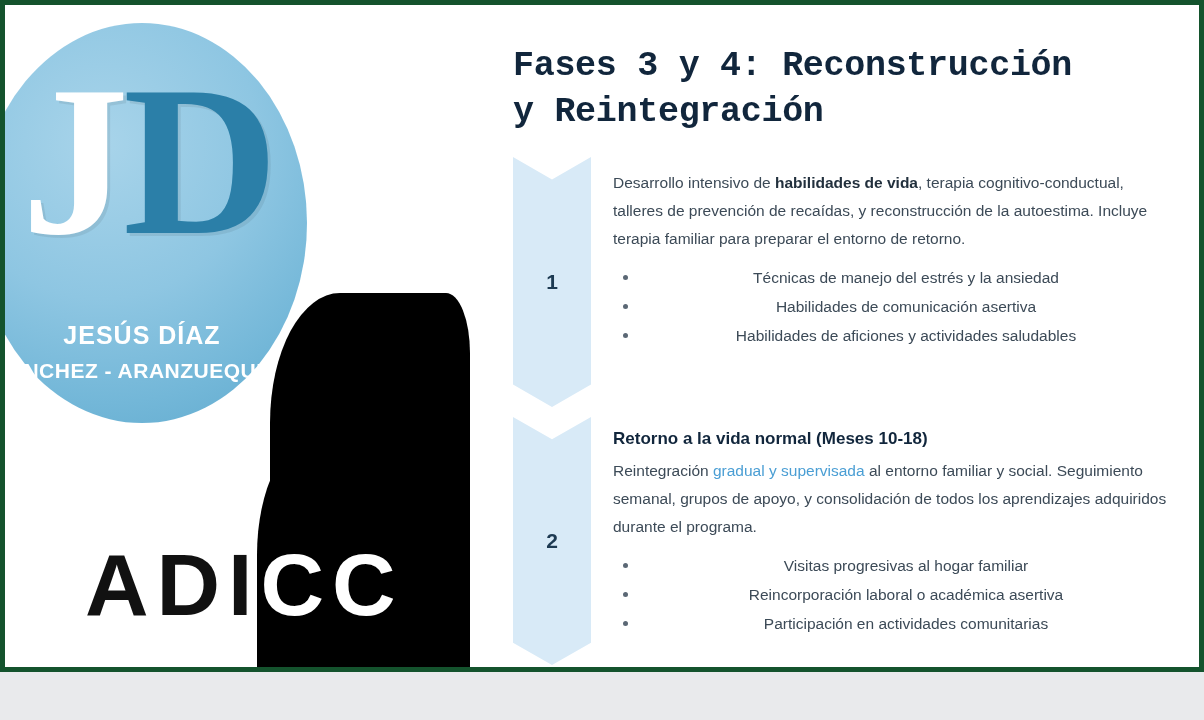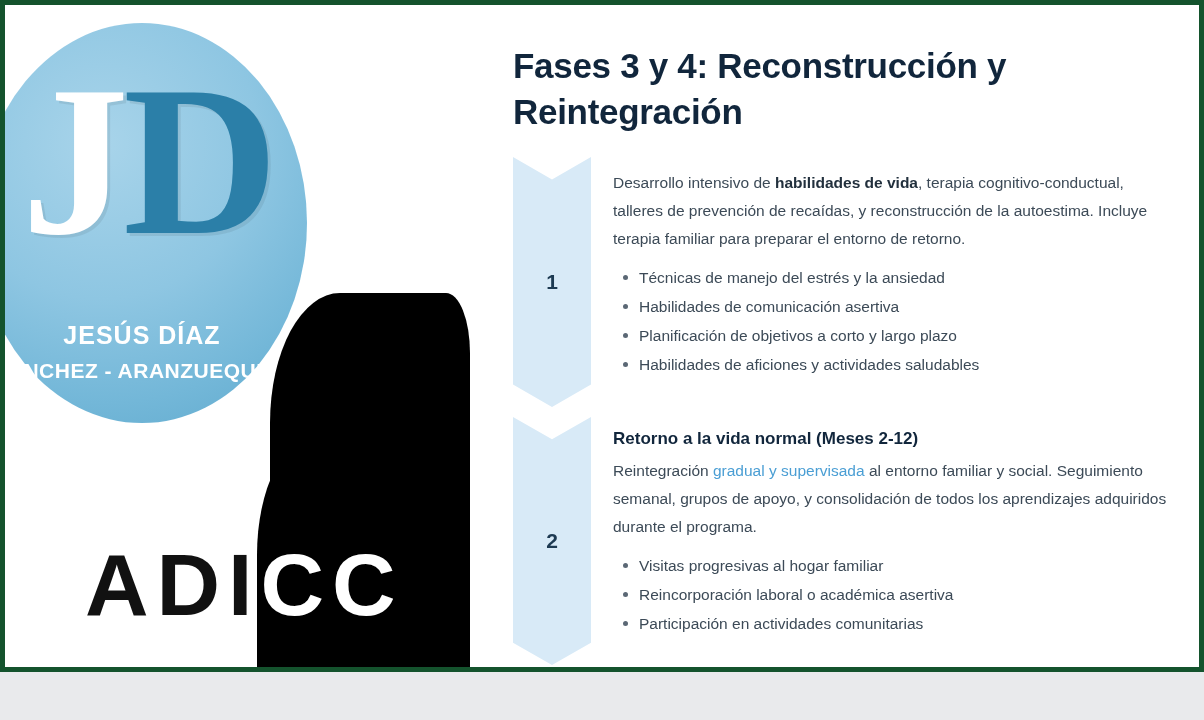--- a/index.html
+++ b/index.html
@@ -132,20 +132,21 @@
   }
   .slide-title {
     margin: 0;
     padding-top: 38px;
     font-size: 35px;
     line-height: 46px;
     font-weight: bold;
     color: #11263c;
     letter-spacing: -0.3px;
     max-width: 560px;
+    font-family: Liberation Mono, monospace;
   }
 
   .phase-list {
     margin-top: 22px;
   }
   .phase {
     position: relative;
     display: flex;
     align-items: flex-start;
     margin-bottom: 10px;
@@ -192,20 +193,21 @@
   .bullets {
     margin: 0;
     padding-left: 26px;
     list-style: none;
   }
   .bullets li {
     position: relative;
     font-size: 15.5px;
     line-height: 29px;
     color: #3c4a57;
+    text-align: center;
   }
   .bullets li::before {
     content: "";
     position: absolute;
     left: -16px;
     top: 12px;
     width: 5px;
     height: 5px;
     border-radius: 50%;
     background: #5b6875;
@@ -241,32 +243,31 @@
 
       <div class="phase phase-1">
         <div class="chevron">
           <span class="chevron-num">1</span>
         </div>
         <div class="phase-body">
           <p class="phase-text"><span>Desarrollo intensivo de </span><b>habilidades de vida</b><span>, terapia cognitivo-conductual, talleres de prevención de recaídas, y reconstrucción de la autoestima. Incluye terapia familiar para preparar el entorno de retorno.</span></p>
           <ul class="bullets">
             <li>Técnicas de manejo del estrés y la ansiedad</li>
             <li>Habilidades de comunicación asertiva</li>
-            <li>Planificación de objetivos a corto y largo plazo</li>
             <li>Habilidades de aficiones y actividades saludables</li>
           </ul>
         </div>
       </div>
 
       <div class="phase phase-2">
         <div class="chevron">
           <span class="chevron-num">2</span>
         </div>
         <div class="phase-body">
-          <p class="phase-heading">Retorno a la vida normal (Meses 2-12)</p>
+          <p class="phase-heading">Retorno a la vida normal (Meses 10-18)</p>
           <p class="phase-text"><span>Reintegración </span><span class="accent">gradual y supervisada</span><span> al entorno familiar y social. Seguimiento semanal, grupos de apoyo, y consolidación de todos los aprendizajes adquiridos durante el programa.</span></p>
           <ul class="bullets">
             <li>Visitas progresivas al hogar familiar</li>
             <li>Reincorporación laboral o académica asertiva</li>
             <li>Participación en actividades comunitarias</li>
           </ul>
         </div>
       </div>
 
     </div>

